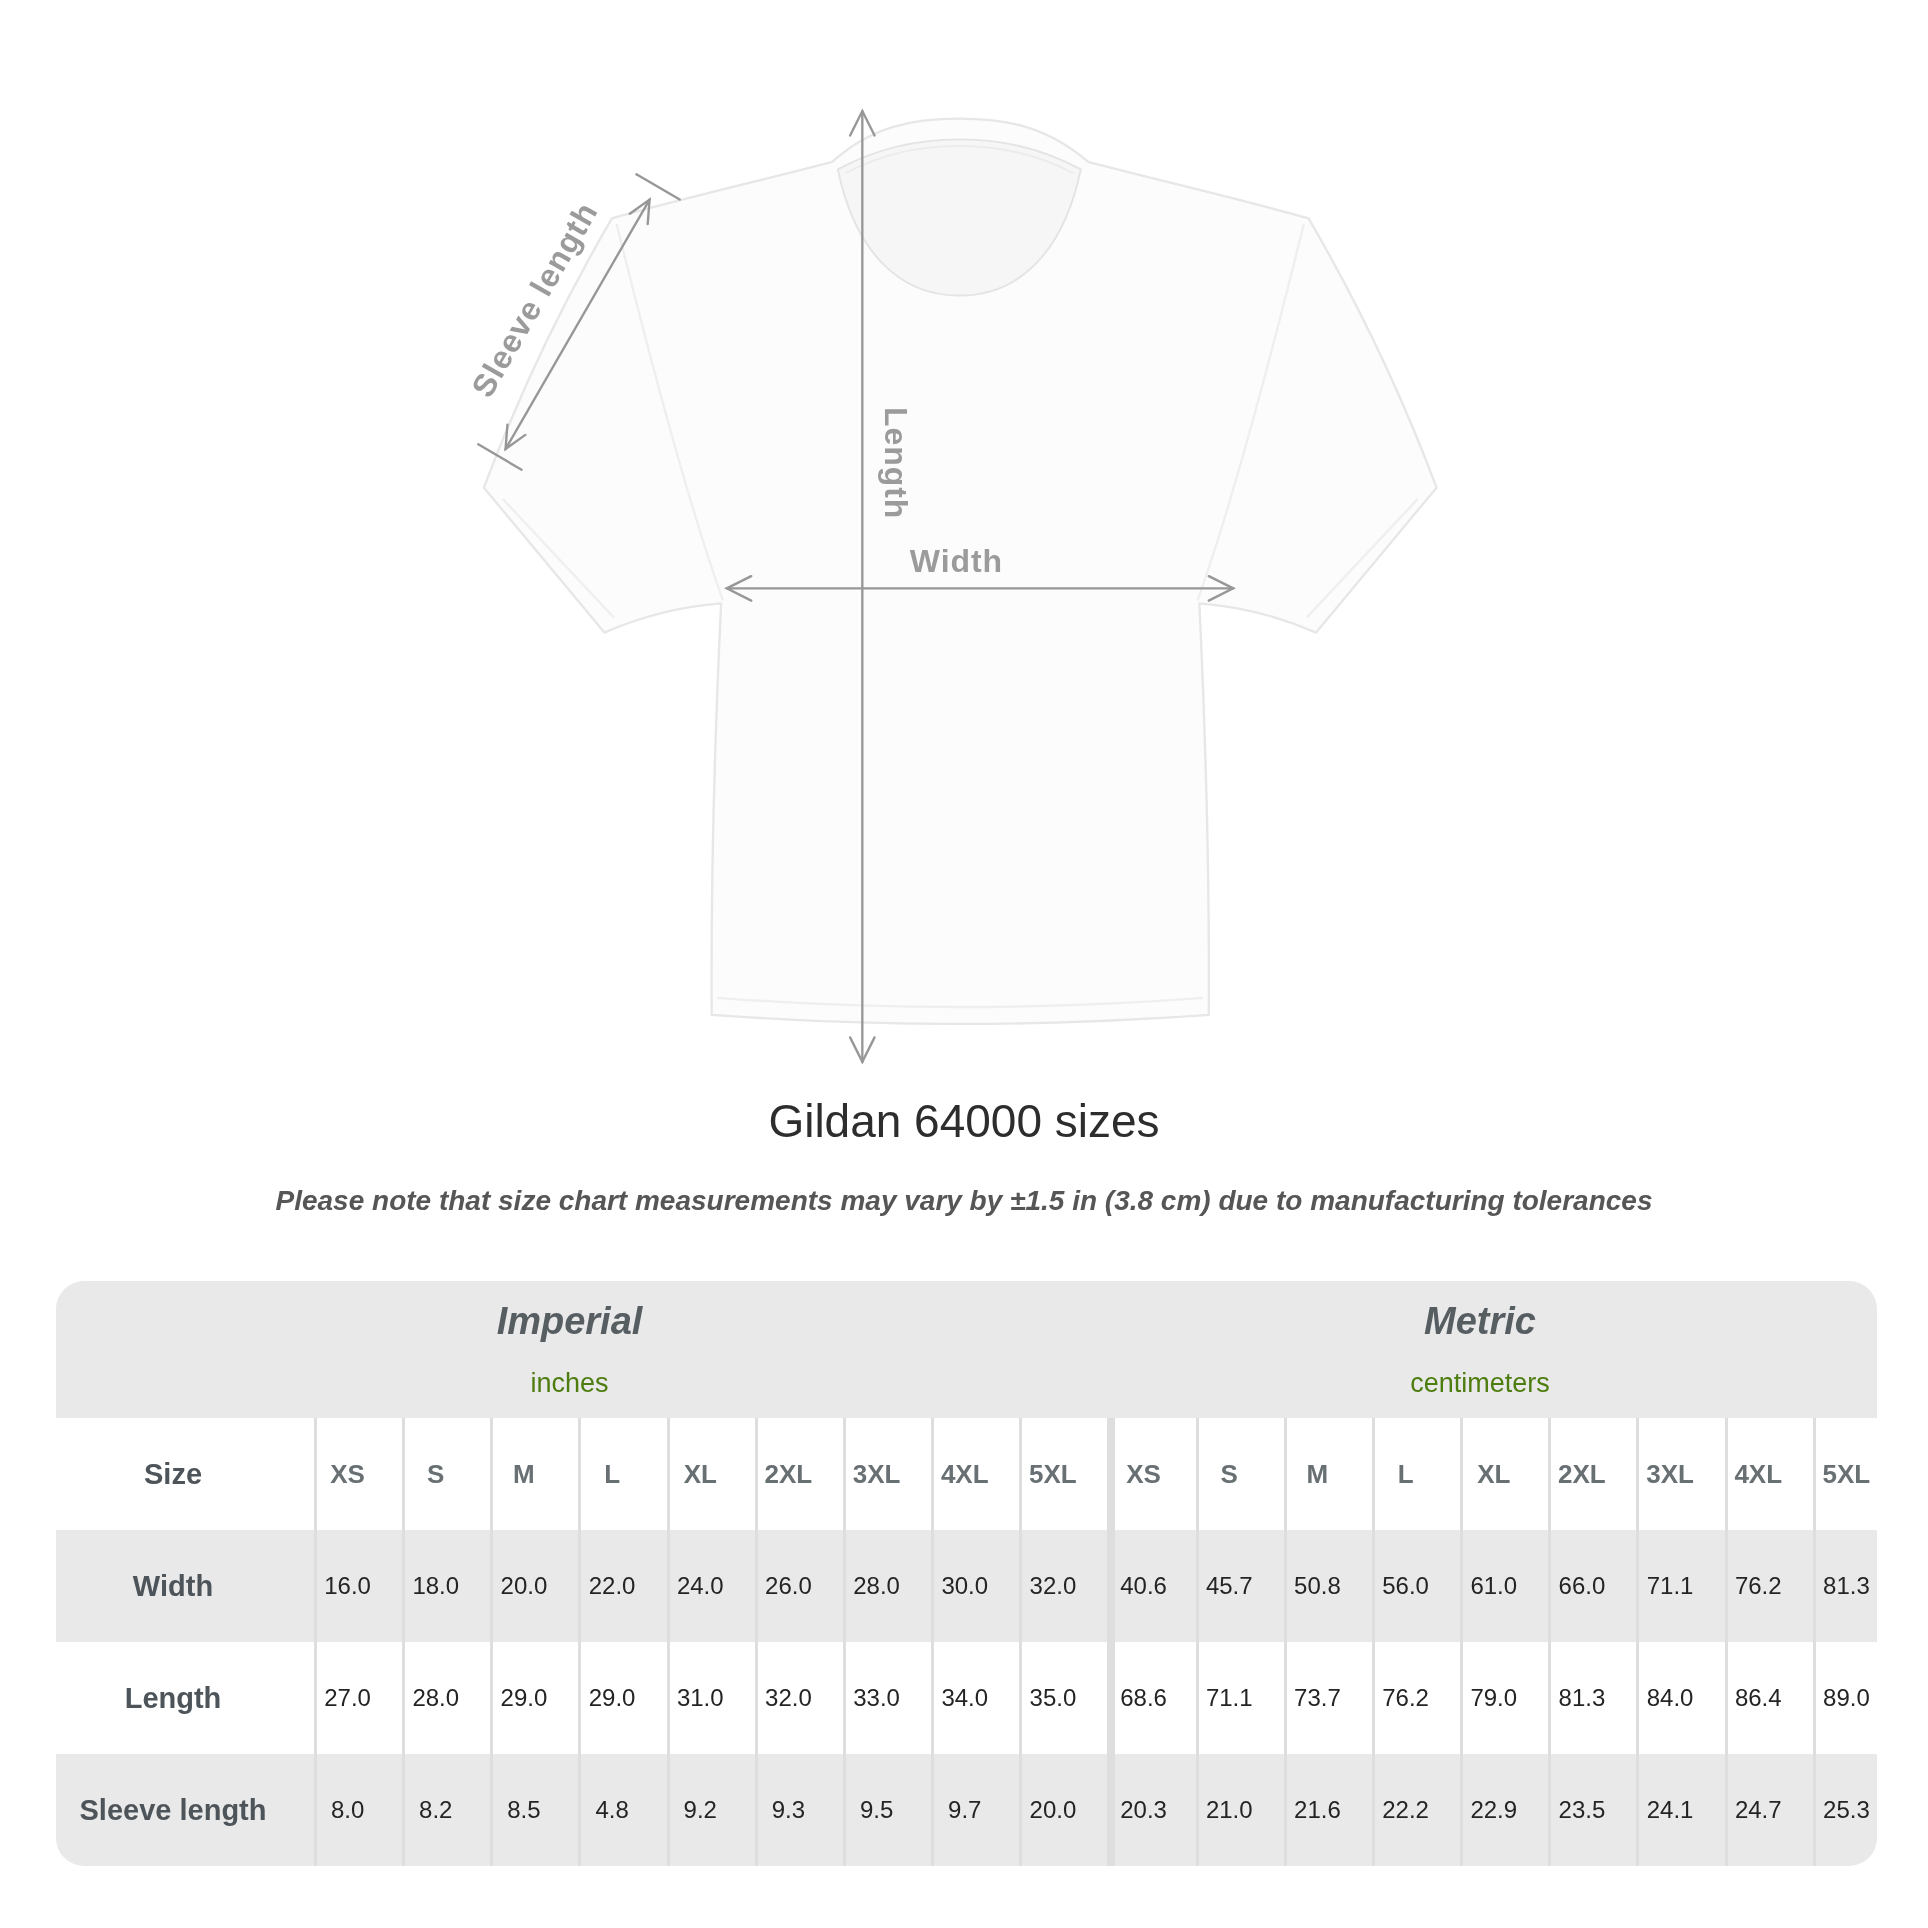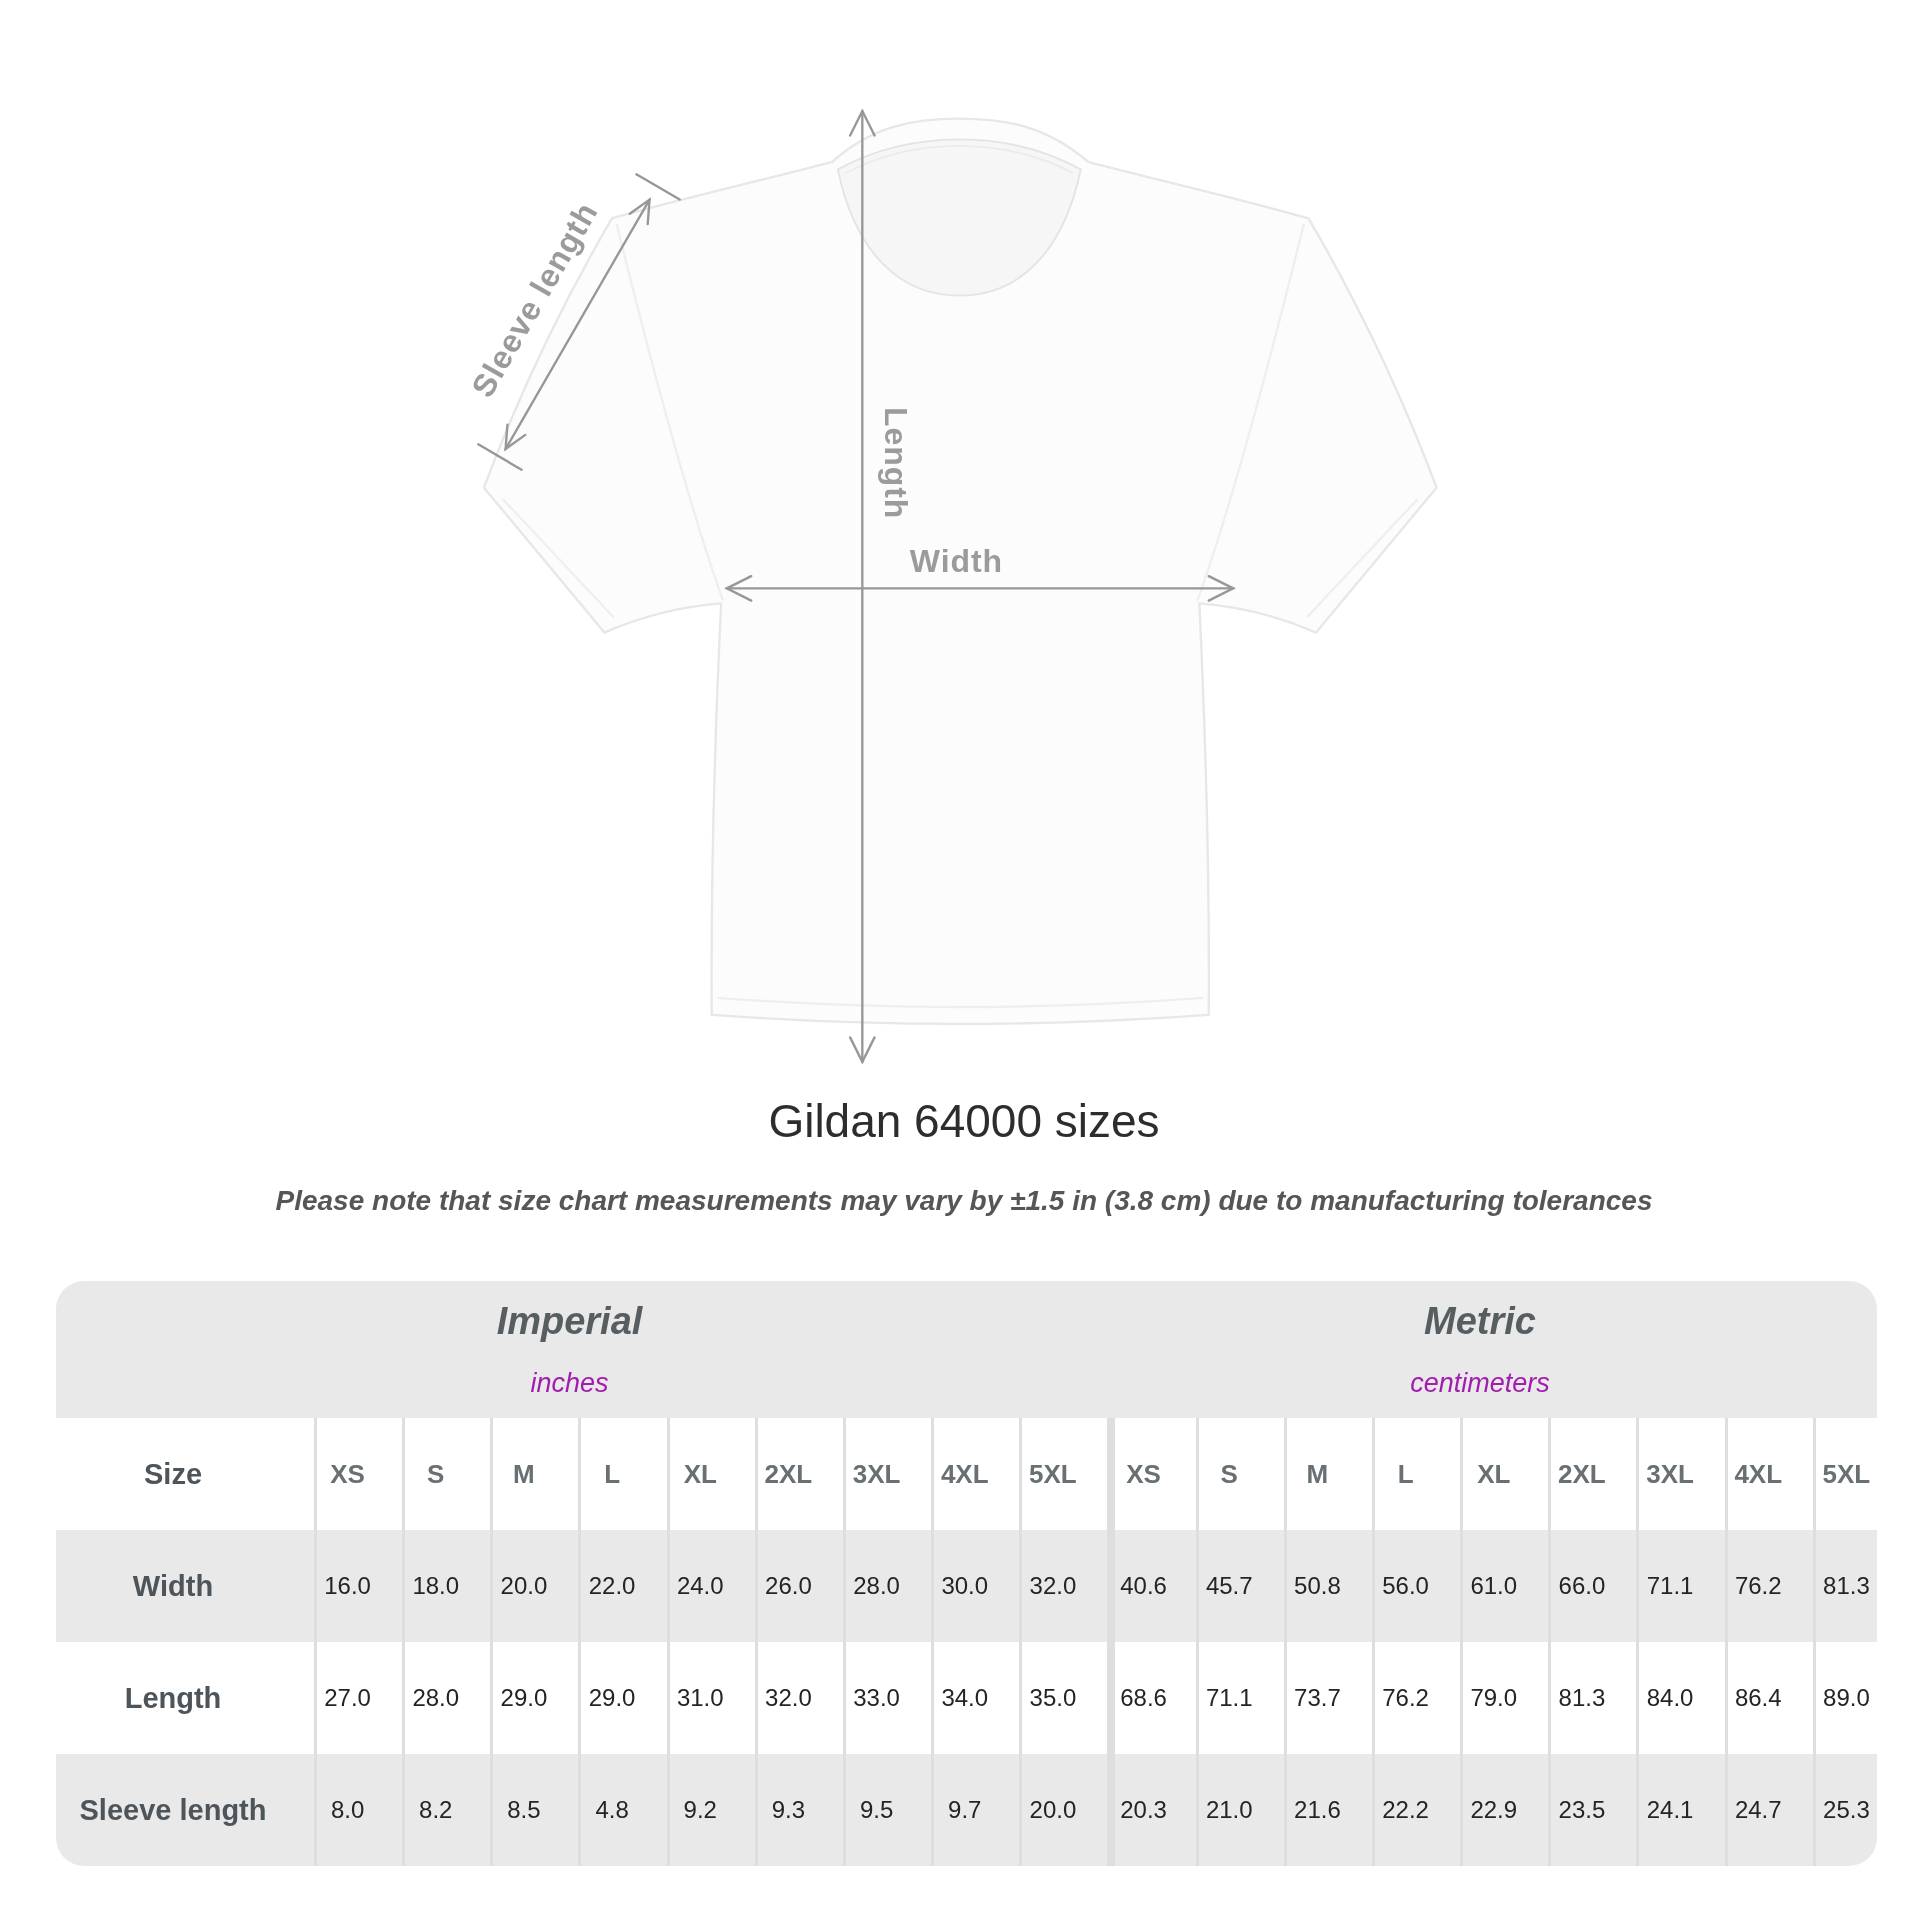--- a/index.html
+++ b/index.html
@@ -27,21 +27,21 @@
   
   .size-table {
     position:absolute; left:56px; top:1281px; width:1821px;
     border-radius:28px; overflow:hidden;
   }
   .band { display:flex; height:137px; background:#e9e9e9; }
   .band-col { display:flex; flex-direction:column; align-items:center; justify-content:center; gap:25px; }
   .band-left { width:56.4%; }
   .band-right { width:43.6%; }
   .sec-name { font-size:38px; font-weight:bold; font-style:italic; color:#575e62; }
-  .sec-unit { font-size:27px; font-style:italic; color:#a21caf; }
+  .sec-unit { font-size:27px; color:#4d7c0f; }
   .trow { display:grid; grid-template-columns:234px repeat(18, 1fr);gap:24px; }
   .trow > div { height:112px; display:flex; align-items:center; justify-content:center; }
   .r-white { background:#ffffff; }
   .r-gray  { background:#e9e9e9; }
   .cell  { font-size:24px; color:#242424; border-left:3.8px solid #dedede; }
   .hcell { font-size:26px; font-weight:bold; color:#697074; border-left:3.8px solid #dedede;text-align:right; }
   .mdiv  { border-left-width:8.5px !important; }
   .rlabel { font-size:29px; font-weight:bold; color:#4d545a; }
 </style>
 </head>

